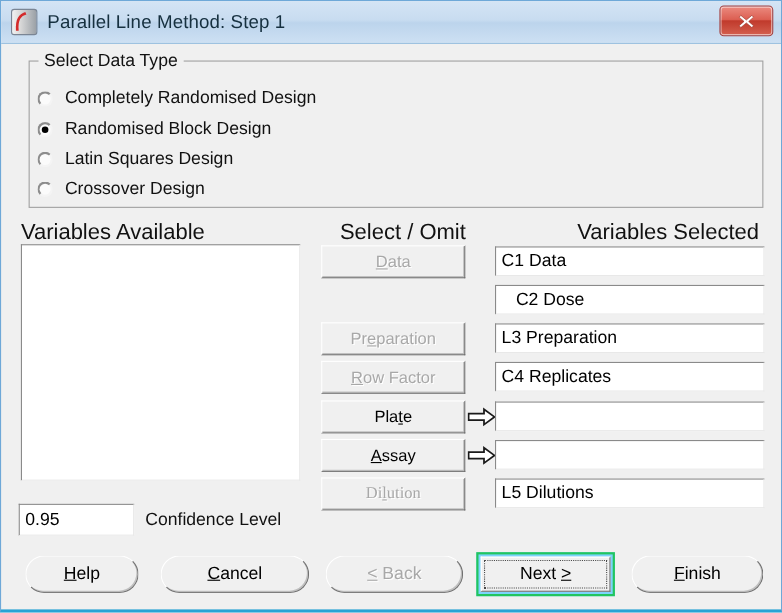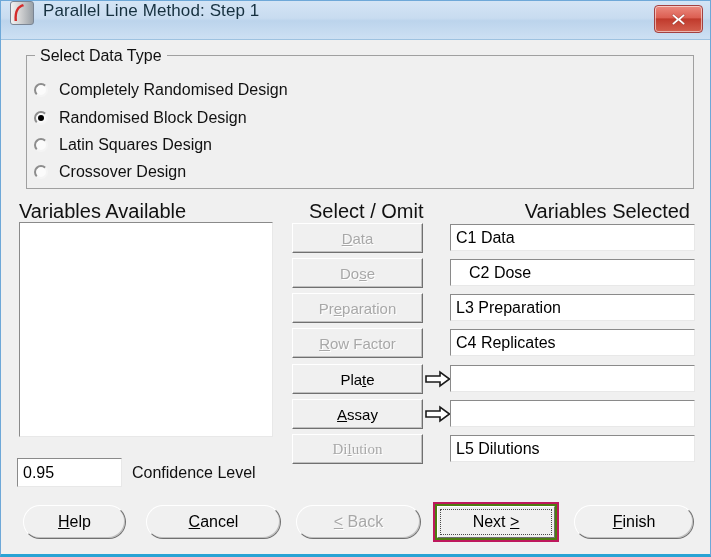--- a/index.html
+++ b/index.html
@@ -22,20 +22,21 @@
     overflow: hidden;
   }
 
   
   #titlebar {
     position: relative;
     height: 38px;
     background: linear-gradient(to bottom, #d4e4f5 0%, #c8dcf0 45%, #bcd4ec 52%, #cde0f3 100%);
     border-bottom: 1px solid #9ec2e0;
     display: flex;
+    align-items: center;
   }
   #app-icon {
     width: 22px;
     height: 22px;
     margin-left: 9px;
     margin-right: 9px;
     flex: none;
     border-radius: 3px;
     border: 1px solid #7a8594;
     background: linear-gradient(to right, #f2f2f2 0%, #d8d8d8 35%, #9aa0a6 100%);
@@ -250,22 +251,22 @@
   #btn-back   { left: 295px; width: 125px; }
   #btn-finish { left: 573px; width: 120px; }
 
   #btn-next-wrap {
     position: absolute;
     left: 432px;
     top: 501px;
     width: 126px;
     height: 40px;
     box-sizing: border-box;
-    border: 2px solid #be185d;
-    background: #4d7c0f;
+    border: 2px solid #22c55e;
+    background: #7dd3fc;
     padding: 2px;
     cursor: pointer;
   }
   #btn-next {
     width: 100%;
     height: 100%;
     box-sizing: border-box;
     background: #f0f0f0;
     border-top: 1px solid #ffffff;
     border-left: 1px solid #ffffff;
@@ -331,23 +332,20 @@
   <div class="col-head" id="head-selected">Variables Selected</div>
 
   <div id="vars-available" class="sunken"></div>
 
   <div id="conf-input" class="sunken">0.95</div>
   <div id="conf-label">Confidence Level</div>
 
   <div class="sel-btn btn3d disabled" style="top:222px;">
     <span><span class="u">D</span>ata</span>
   </div>
-  <div class="sel-btn btn3d disabled" style="top:257px;">
-    <span>Do<span class="u">s</span>e</span>
-  </div>
   <div class="sel-btn btn3d disabled" style="top:292px;">
     <span>Pr<span class="u">e</span>paration</span>
   </div>
   <div class="sel-btn btn3d disabled" style="top:327px;">
     <span><span class="u">R</span>ow Factor</span>
   </div>
   <div class="sel-btn btn3d" style="top:363px;">
     <span>Pla<span class="u">t</span>e</span>
   </div>
   <div class="sel-btn btn3d" style="top:398px;">

